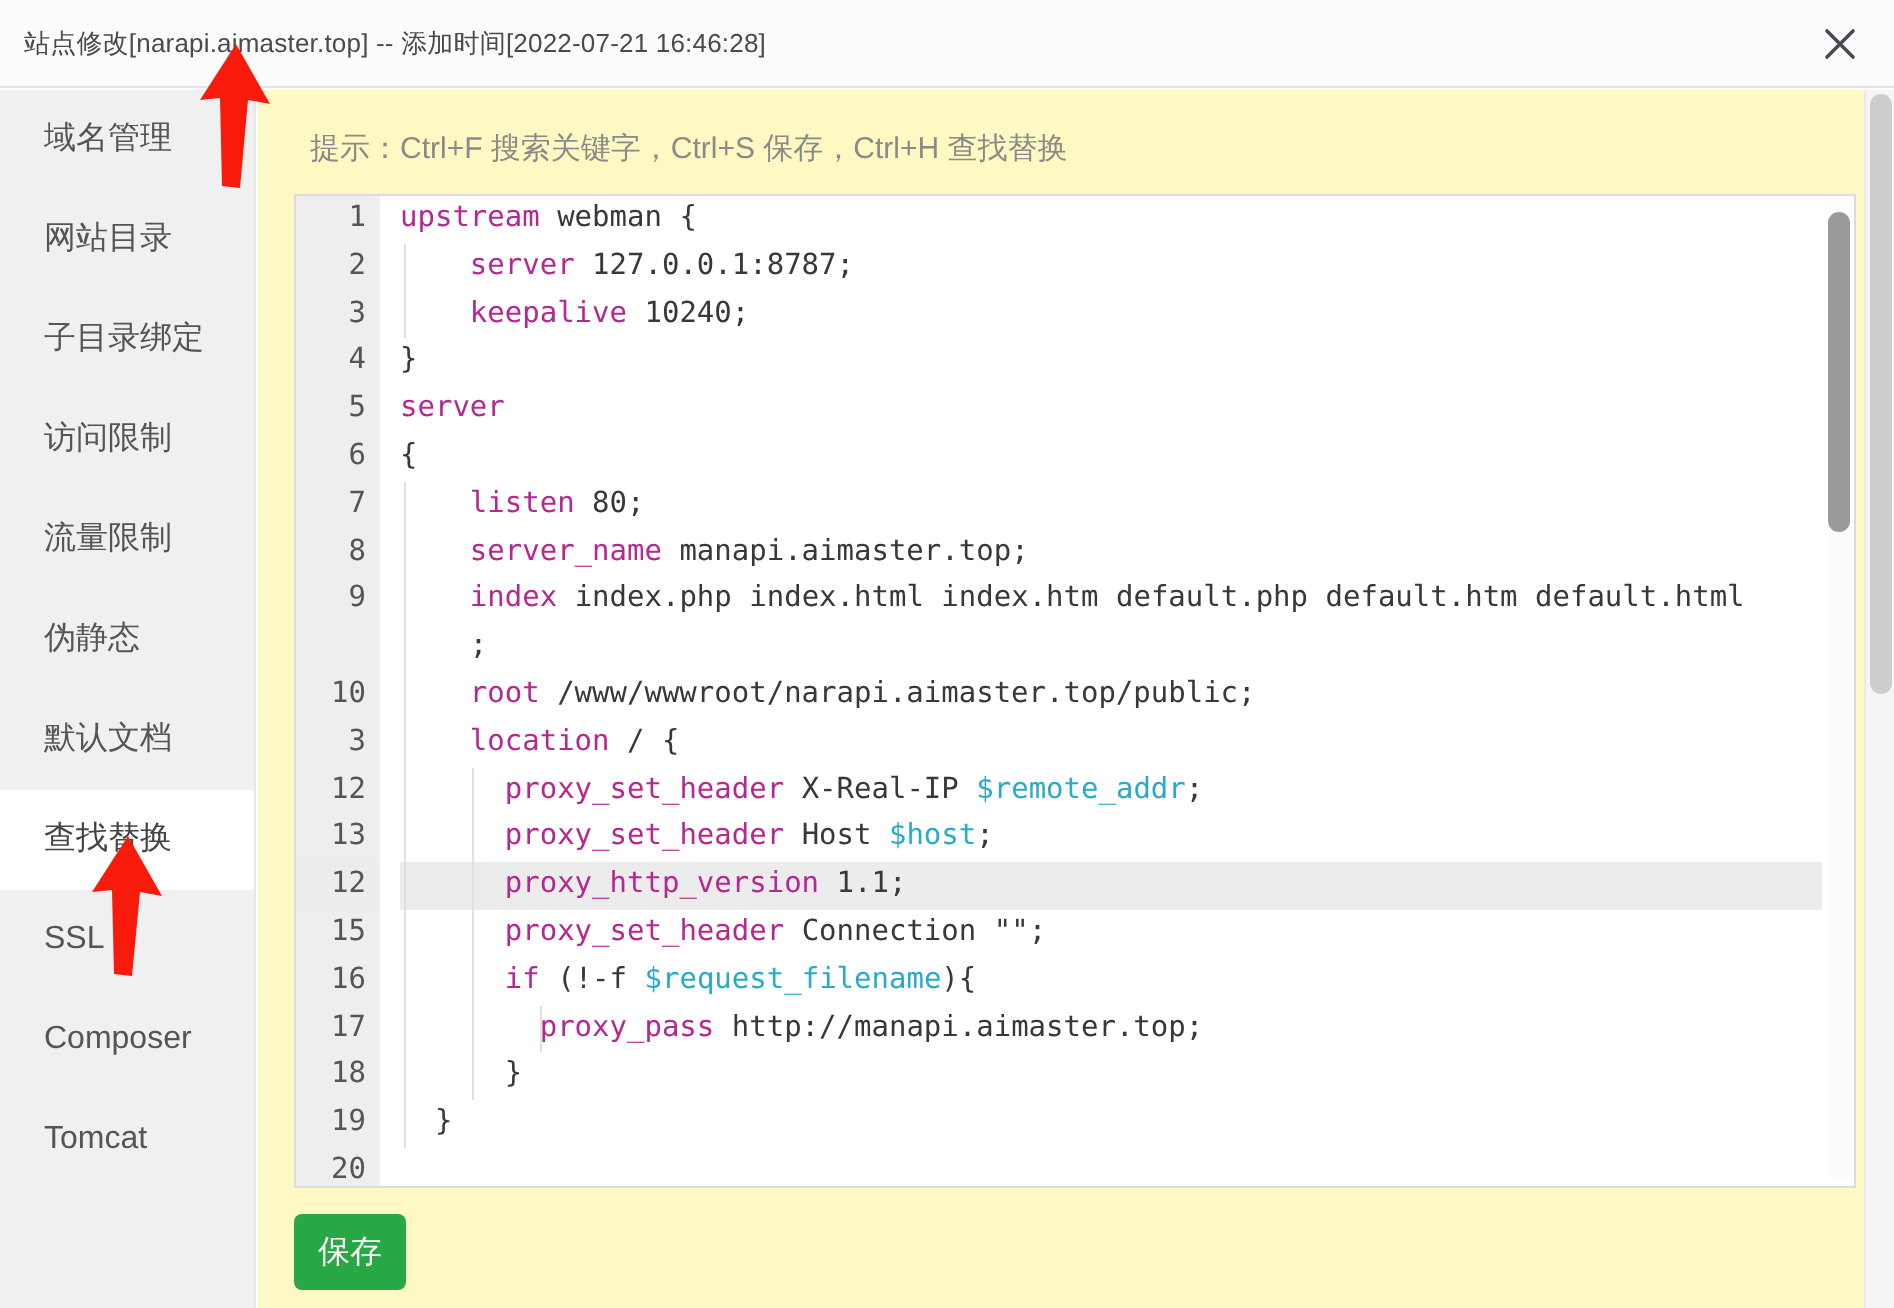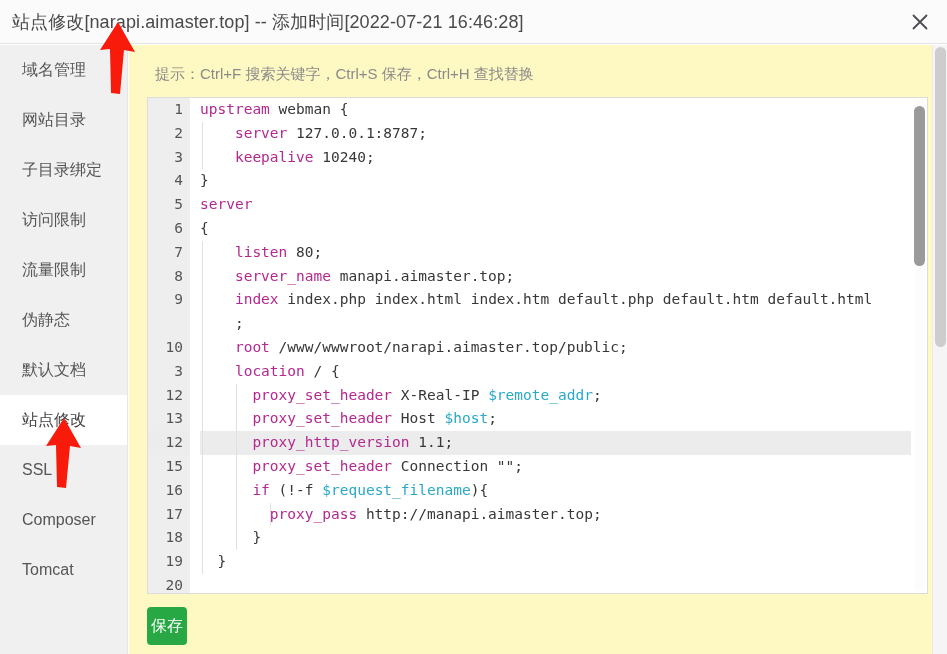--- a/index.html
+++ b/index.html
@@ -23,21 +23,21 @@
     width: 947px;
     height: 44px;
     box-sizing: border-box;
     background: #fbfbfb;
     border-bottom: 1px solid #e4e4e4;
     display: flex;
     align-items: center;
   }
   .titlebar-title {
     margin-left: 12px;
-    font-size: 18px;
+    font-size: 13px;
     color: #4a4a4a;
     white-space: nowrap;
     letter-spacing: .1px;
   }
   .titlebar-close {
     position: absolute;
     right: 14px;
     top: 50%;
     transform: translateY(-50%);
     width: 26px;
@@ -185,21 +185,21 @@
     background: #9a9a9a;
     border-radius: 6px;
     cursor: pointer;
   }
 
   
   .save-btn {
     position: absolute;
     left: 18px;
     top: 562px;
-    width: 40px;
+    width: 56px;
     height: 38px;
     background: #27a844;
     color: #fff;
     border: none;
     border-radius: 4px;
     font-size: 16px;
     font-family: "Liberation Sans", "DejaVu Sans", sans-serif;
     cursor: pointer;
     padding: 0;
   }
@@ -248,21 +248,21 @@
 </div>
 
 <div class="sidebar">
   <div class="side-item"><span>域名管理</span></div>
   <div class="side-item"><span>网站目录</span></div>
   <div class="side-item"><span>子目录绑定</span></div>
   <div class="side-item"><span>访问限制</span></div>
   <div class="side-item"><span>流量限制</span></div>
   <div class="side-item"><span>伪静态</span></div>
   <div class="side-item"><span>默认文档</span></div>
-  <div class="side-item active"><span>站点修改</span></div>
+  <div class="side-item active"><span>查找替换</span></div>
   <div class="side-item"><span>SSL</span></div>
   <div class="side-item"><span>Composer</span></div>
   <div class="side-item"><span>Tomcat</span></div>
 </div>
 
 <div class="main">
 
   <div class="hint">提示：Ctrl+F 搜索关键字，Ctrl+S 保存，Ctrl+H 查找替换</div>
 
   <div class="editor-wrap">

